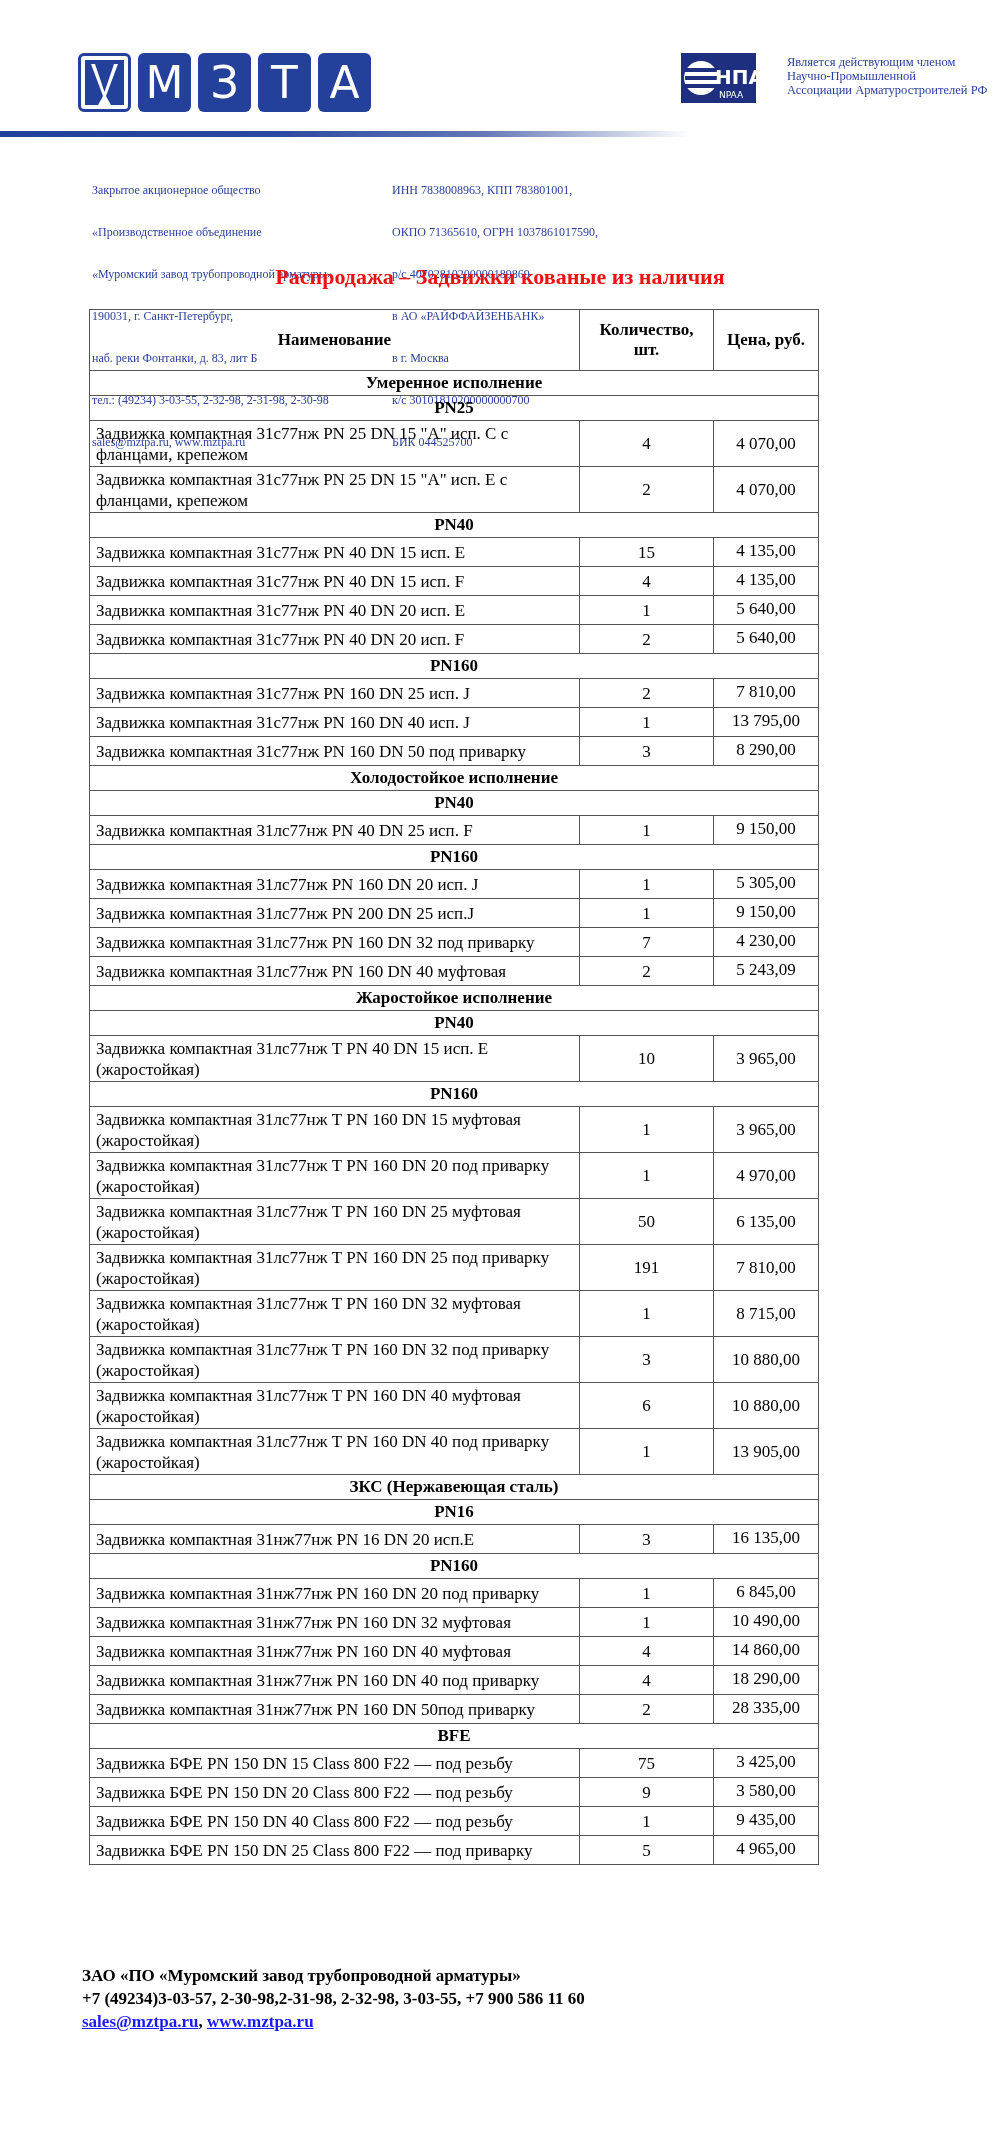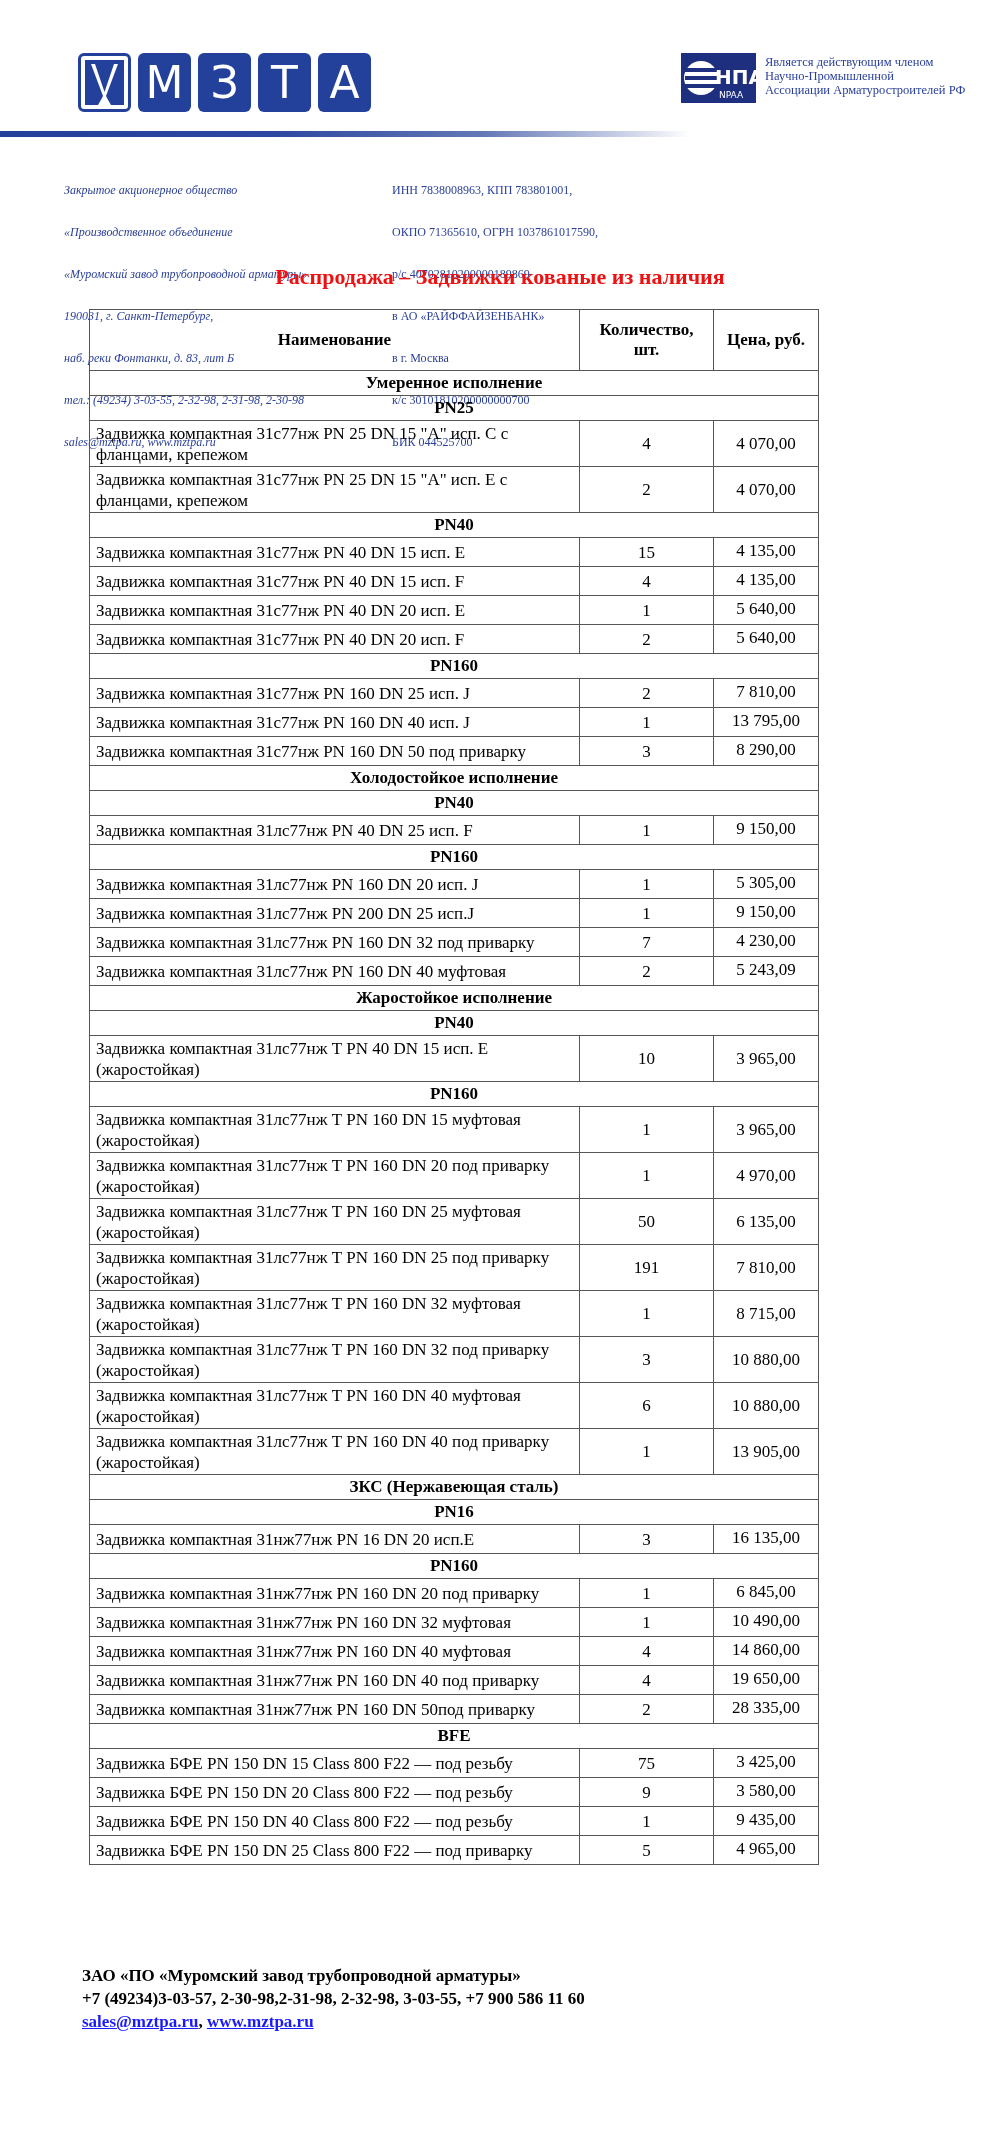--- a/index.html
+++ b/index.html
@@ -9,27 +9,27 @@
   
   .logo { position: absolute; left: 78px; top: 53px; height: 59px; display: flex; gap: 7px; }
   .logo .box { width: 53px; height: 59px; background: #23409a; border-radius: 6px;
                color: #fff; font-family: "DejaVu Sans", sans-serif; font-size: 44px;
                display: flex; align-items: center; justify-content: center; line-height: 1; }
   .logo .box.mark { background: #fff; border: 3px solid #23409a; box-sizing: border-box; position: relative; }
   .logo .box.mark svg { width: 100%; height: 100%; display: block; }
 
   .npaa { position: absolute; left: 681px; top: 53px; width: 75px; height: 50px; background: #1d2f7e; }
   .npaa svg { width: 100%; height: 100%; display: block; }
-  .member-text { position: absolute; left: 765px; top: 55px; font-size: 12.5px; line-height: 14px; color: #2a3f9a; }
+  .member-text { position: absolute; left: 787px; top: 55px; font-size: 12.5px; line-height: 14px; color: #2a3f9a; }
 
   .rule { position: absolute; left: 0; top: 131px; width: 690px; height: 6px;
           background: linear-gradient(to right, #23409a 0%, #2c48a0 40%, #6478b5 70%, #c8cfe6 90%, #ffffff 100%); }
 
   .req { position: absolute; top: 155px; font-size: 12px; line-height: 14px; color: #2a3f9a; white-space: pre; }
-  .req.left { left: 64px; font-style: italic; }
+  .req.left { left: 92px; }
   .req.right { left: 392px; }
 
   
   .title { position: absolute; left: 0; width: 1000px; top: 264px; text-align: center;
            color: #ee1111; font-weight: bold; font-size: 22px; }
 
   
   table.price { position: absolute; left: 89px; top: 309px; width: 730px;
                 border-collapse: collapse; font-size: 17px; }
   table.price td, table.price th { border: 1.5px solid #555; padding: 0 6px; vertical-align: middle; }
@@ -290,21 +290,21 @@
         <td class="pr">10 490,00</td>
       </tr>
       <tr class="item single">
         <td>Задвижка компактная 31нж77нж PN 160 DN 40 муфтовая</td>
         <td class="qty">4</td>
         <td class="pr">14 860,00</td>
       </tr>
       <tr class="item single">
         <td>Задвижка компактная 31нж77нж PN 160 DN 40 под приварку</td>
         <td class="qty">4</td>
-        <td class="pr">19 650,00</td>
+        <td class="pr">18 290,00</td>
       </tr>
       <tr class="item single">
         <td>Задвижка компактная 31нж77нж PN 160 DN 50под приварку</td>
         <td class="qty">2</td>
         <td class="pr">28 335,00</td>
       </tr>
       <tr class="sub">
         <td colspan="3">BFE</td>
       </tr>
       <tr class="item single">

